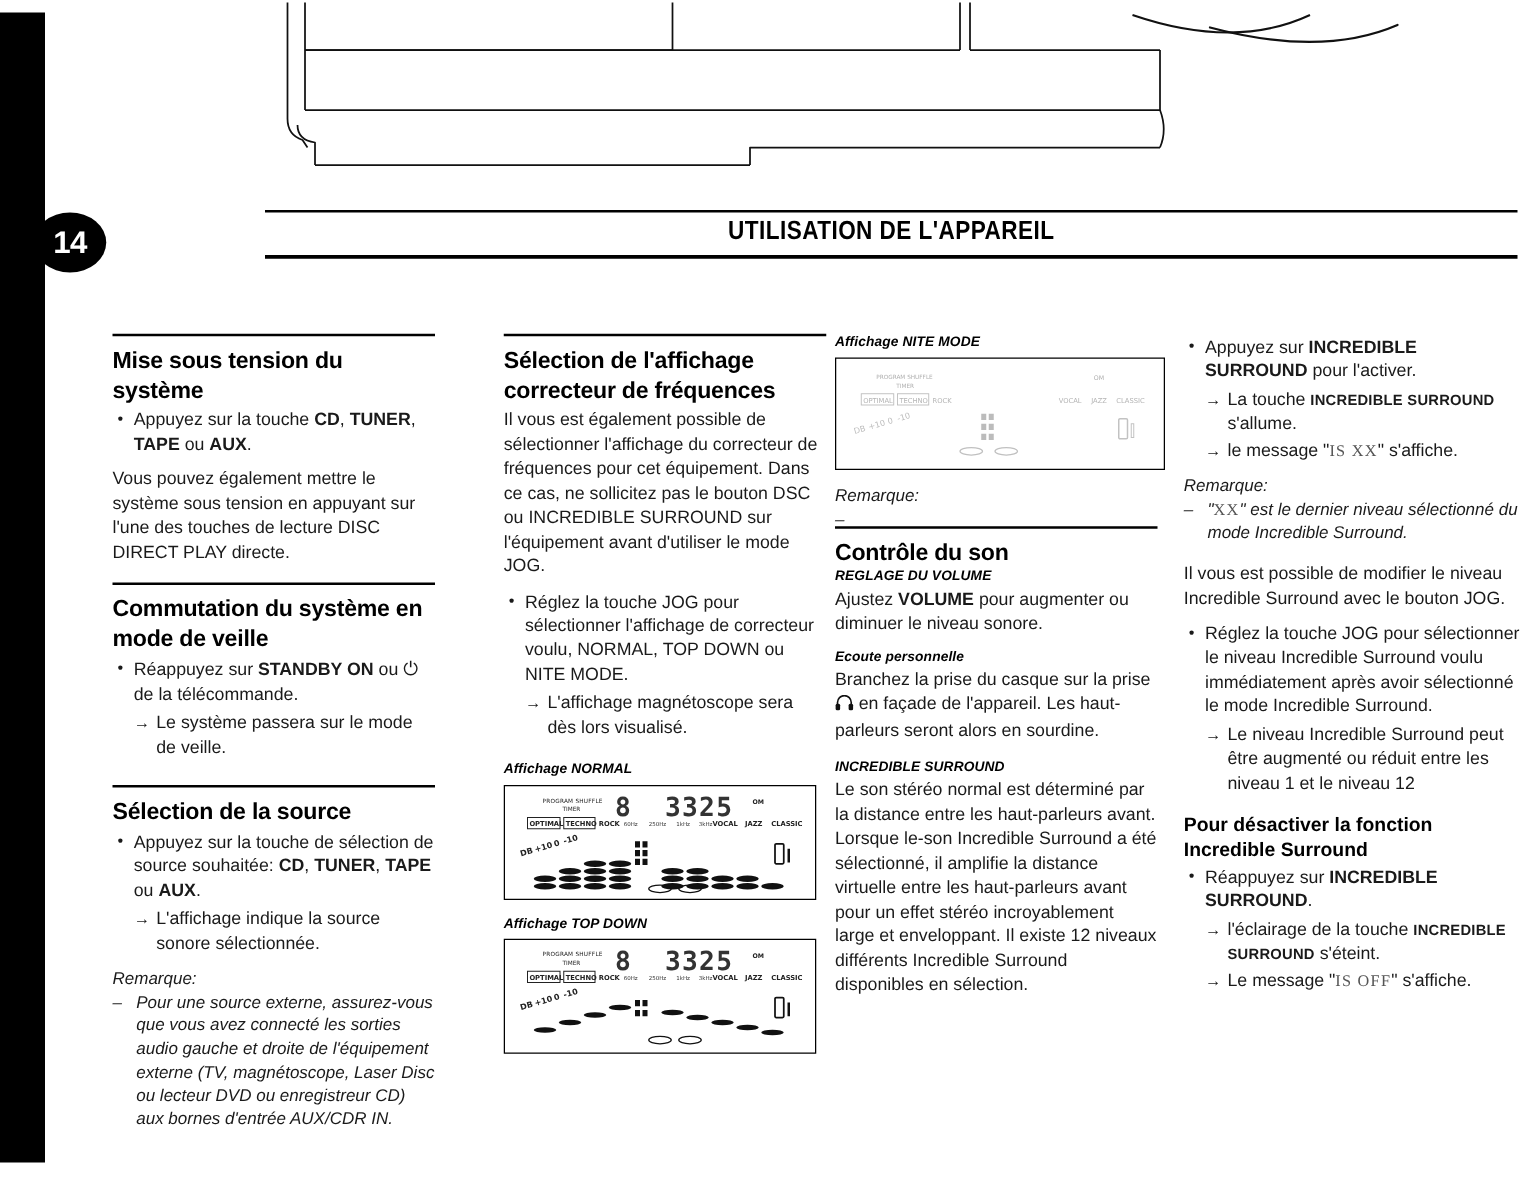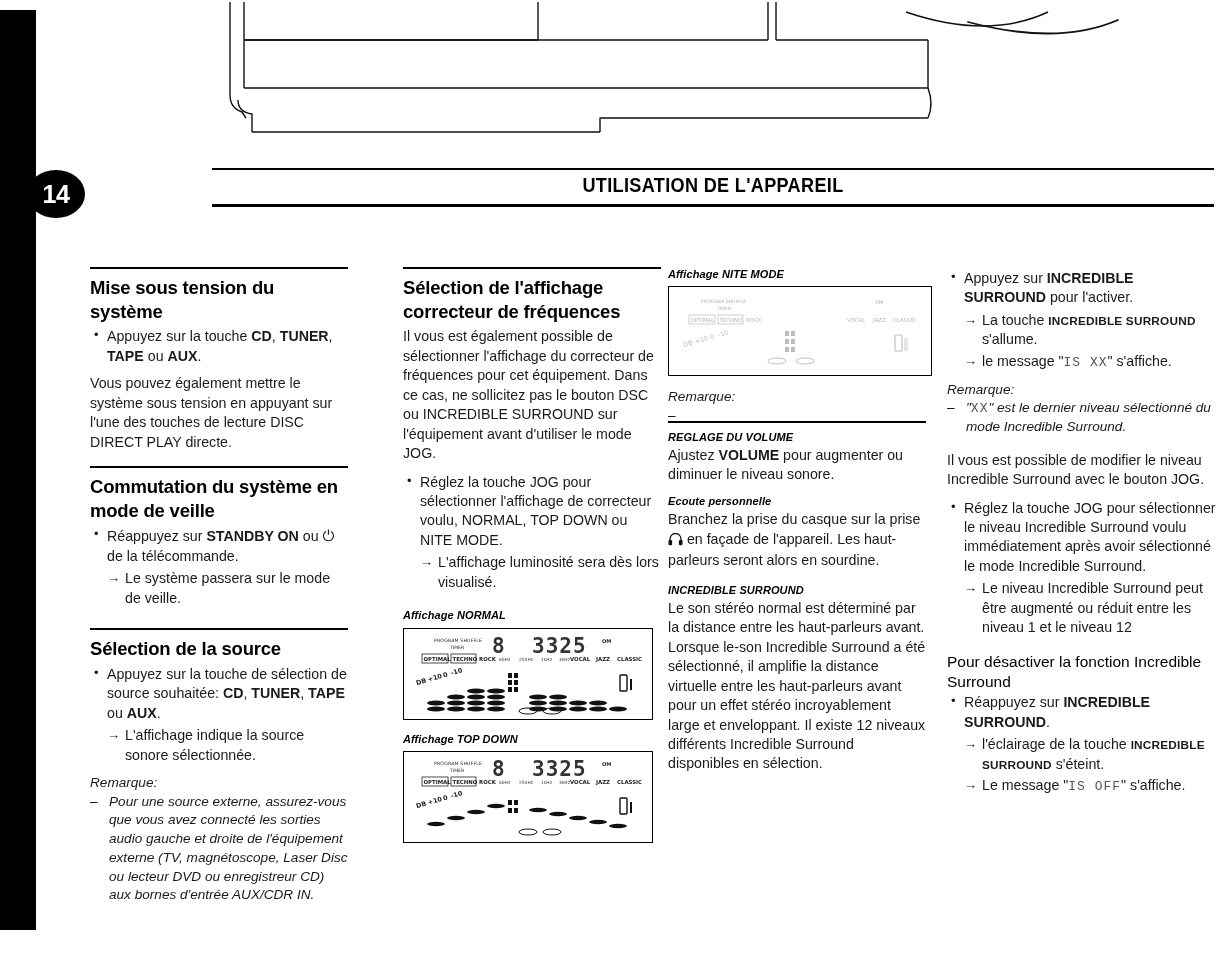--- a/index.html
+++ b/index.html
@@ -53,42 +53,42 @@
   .hr{height:2px;background:#000;margin:0 0 7px 0;}
   h2.sec{
     font-size:18.5px;font-weight:bold;line-height:1.28;margin:0 0 4px 0;
     letter-spacing:-0.2px;color:#000;
   }
   h3.sub{
     font-size:11px;font-weight:bold;font-style:italic;margin:0 0 5px 0;line-height:1.3;
     letter-spacing:0.1px;color:#000;
   }
   h3.subplain{
-    font-size:15.5px;font-weight:normal;margin:0 0 2px 0;line-height:1.28;color:#000;
+    font-size:15.5px;font-weight:bold;margin:0 0 2px 0;line-height:1.28;color:#000;
   }
   p{font-size:14.2px;line-height:1.37;margin:0 0 9px 0;}
   .bullet{
     position:relative;padding-left:17px;font-size:14.2px;line-height:1.37;margin:0 0 3px 0;
   }
   .bullet>.dot{position:absolute;left:4px;top:-1px;font-size:13px;}
   .arrow{
     position:relative;padding-left:18px;font-size:14.2px;line-height:1.37;margin:0 0 2px 0;
   }
   .arrow>.ar{position:absolute;left:0;top:0px;font-size:13px;}
   .indent1{margin-left:17px;}
   .note-label{font-size:13.6px;font-style:italic;margin:9px 0 0 0;line-height:1.35;}
   .note-item{
     position:relative;padding-left:19px;font-size:13.6px;font-style:italic;
     line-height:1.38;margin:0 0 0 0;
   }
   .note-item>.dash{position:absolute;left:0;top:0;}
   b,strong{font-weight:bold;}
   .smallcaps{font-size:11.8px;font-weight:bold;letter-spacing:0.2px;}
   .lcdfont{
-    font-family:Liberation Mono, monospace;
+    font-family:Liberation Serif, serif;
     font-size:13px;letter-spacing:1px;color:#555;
   }
   .hp-icon{display:inline-block;vertical-align:-2px;}
 
   
   .lcdbox{
     border:1.6px solid #000;width:248px;height:90px;position:relative;
     margin:4px 0 12px 0;background:#fff;overflow:hidden;
   }
   .lcdbox.wide{width:262px;height:88px;}
@@ -181,21 +181,21 @@
 
       <div class="hr"></div>
       <h2 class="sec">Sélection de l'affichage correcteur de fréquences</h2>
       <p>Il vous est également possible de sélectionner l'affichage du correcteur de fréquences pour cet équipement. Dans ce cas, ne sollicitez pas le bouton DSC ou INCREDIBLE SURROUND sur l'équipement avant d'utiliser le mode JOG.</p>
       <div class="bullet">
         <span class="dot">•</span>
         <span>Réglez la touche JOG pour sélectionner l'affichage de correcteur voulu, NORMAL, TOP DOWN ou NITE MODE.</span>
       </div>
       <div class="arrow indent1">
         <span class="ar">→</span>
-        <span>L'affichage luminosité sera dès lors visualisé.</span>
+        <span>L'affichage magnétoscope sera dès lors visualisé.</span>
       </div>
 
       <h3 class="sub" style="margin-top:16px">
         <span>Affichage </span><span>NORMAL</span>
       </h3>
 
       <div class="lcdbox">
         <svg width="248" height="90" viewBox="0 0 248 90">
           <g fill="#222" font-family="DejaVu Sans, sans-serif">
             <text x="30" y="13" font-size="4.6" letter-spacing="0.2">PROGRAM SHUFFLE</text>
@@ -392,20 +392,21 @@
           </g>
         </svg>
       </div>
 
       <p class="note-label" style="margin-top:4px">Remarque:</p>
       <div class="note-item" style="margin-bottom:14px">
         <span class="dash">–</span>
       </div>
 
       <div class="hr"></div>
+      <h2 class="sec" style="margin-bottom:1px">Contrôle du son</h2>
       <h3 class="sub" style="margin-bottom:2px">REGLAGE DU VOLUME</h3>
       <p>
         <span>Ajustez </span><b>VOLUME</b><span> pour augmenter ou diminuer le niveau sonore.</span>
       </p>
 
       <h3 class="sub" style="font-weight:bold;margin-bottom:2px">Ecoute personnelle</h3>
       <p>
         <span>Branchez la prise du casque sur la prise </span><span class="hp-icon"><svg width="15" height="13" viewBox="0 0 15 13">
               <path d="M2 8 V6 A5.5 5.5 0 0 1 13 6 V8" stroke="#111" stroke-width="1.3" fill="none"></path>
               <rect x="0.5" y="7" width="3.6" height="5.2" rx="1.2" fill="#111"></rect>

